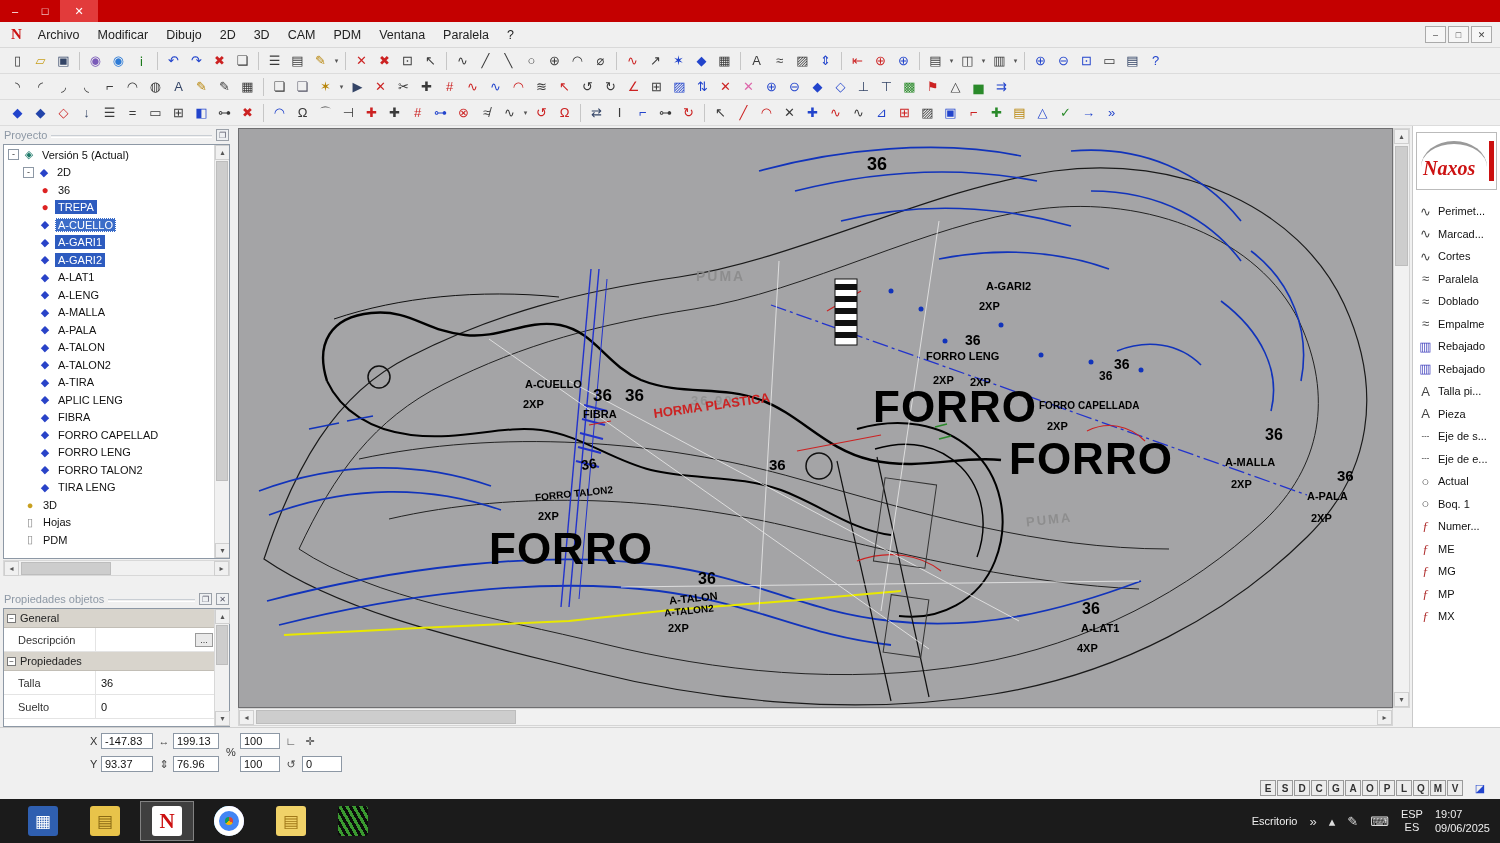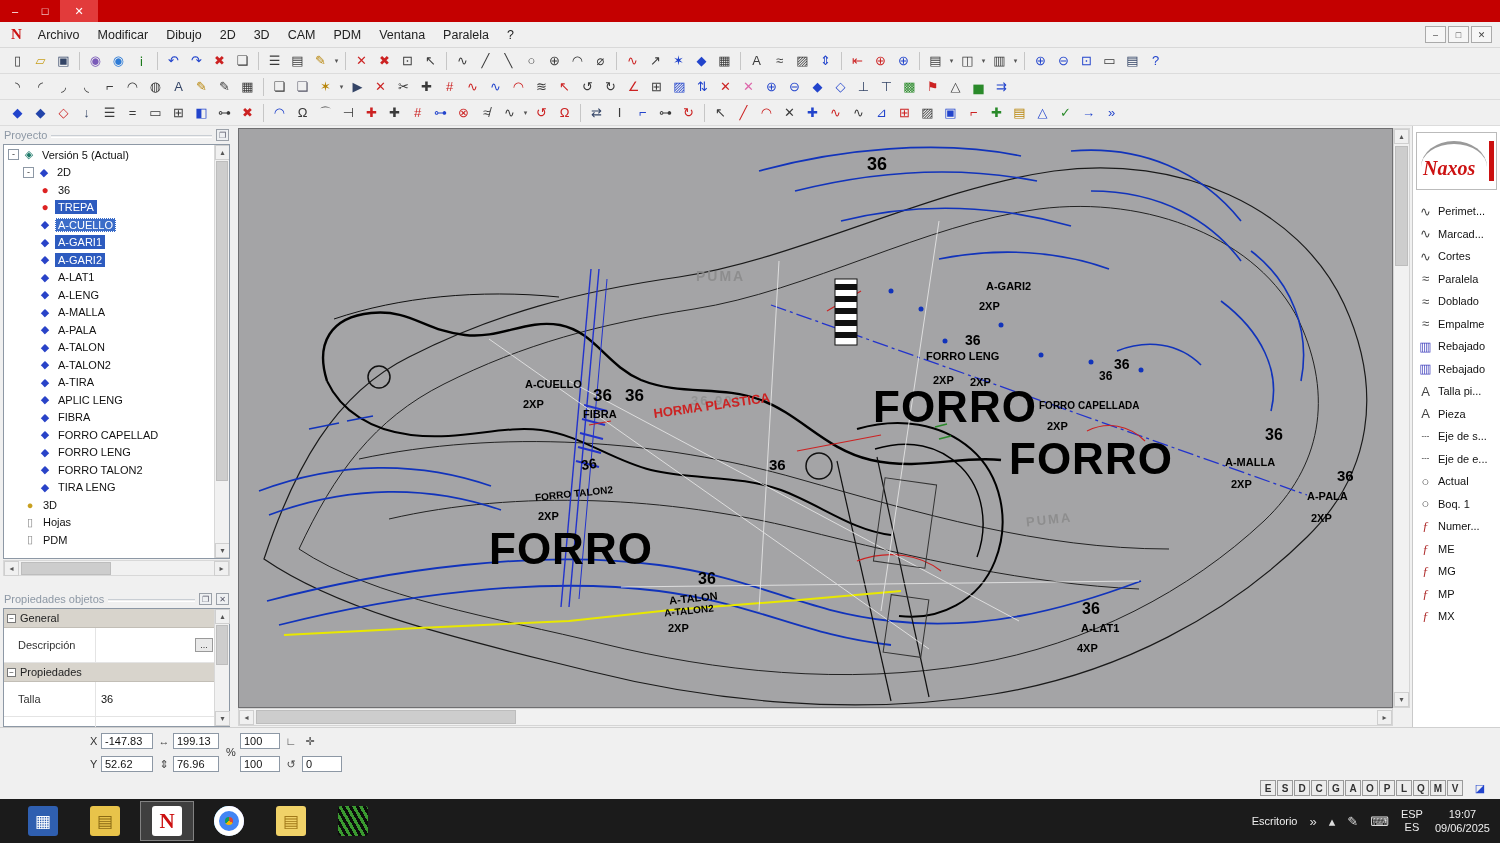--- a/index.html
+++ b/index.html
@@ -47,21 +47,21 @@
   .sb-v{position:absolute;top:0;bottom:0;right:0;width:15px;background:#f1f1f1;border-left:1px solid #d8d8d8;}
   .sb-h{position:absolute;left:3px;right:3px;bottom:0;height:16px;background:#f1f1f1;border:1px solid #d8d8d8;display:flex;align-items:center;}
   .sb-btn{width:15px;height:15px;display:flex;align-items:center;justify-content:center;font-size:8px;color:#555;background:#f0f0f0;border:1px solid #cfcfcf;flex:0 0 auto;}
   .sb-thumb{background:#cdcdcd;border:1px solid #bdbdbd;}
 
   
   #props-panel{position:absolute;left:0;top:590px;width:233px;height:137px;}
   #prop-grid{position:absolute;left:3px;right:3px;top:18px;bottom:0;background:#fff;border:1px solid #8d98a5;}
   .prop-section{display:flex;align-items:center;height:19px;background:#d8d4cc;border-bottom:1px solid #c2beb6;font-size:11px;padding-left:3px;gap:4px;}
   .sec-box{width:9px;height:9px;border:1px solid #777;background:#fff;font-size:8px;line-height:7px;text-align:center;color:#333;}
-  .prop-row{display:flex;height:35px;border-bottom:1px solid #e4e4e4;font-size:11px;align-items:center;}
+  .prop-row{display:flex;height:24px;border-bottom:1px solid #e4e4e4;font-size:11px;align-items:center;}
   .prop-lbl{width:92px;padding-left:14px;color:#333;border-right:1px solid #e4e4e4;height:100%;display:flex;align-items:center;}
   .prop-val{flex:1;padding-left:5px;color:#111;display:flex;align-items:center;height:100%;}
   .dots-btn{width:18px;height:14px;border:1px solid #9a9a9a;background:#e9e9e9;font-size:9px;display:flex;align-items:center;justify-content:center;margin-right:16px;color:#333;}
 
   
   #canvas{position:absolute;left:238px;top:128px;width:1155px;height:580px;background:#a4a4a6;border:1px solid #6f6f71;overflow:hidden;}
   #canvas svg{position:absolute;left:0;top:0;}
   .cv-label{position:absolute;font-weight:bold;color:#000;white-space:nowrap;line-height:1;}
   .cv-label.big{letter-spacing:1px;}
   .cv-label.stencil{font-weight:bold;letter-spacing:2px;opacity:.85;}
@@ -98,21 +98,21 @@
   .app-calculator::before{content:"▦";background:#2f5fb0;color:#fff;}
   .app-file-explorer::before{content:"▤";background:#e8c34a;color:#8a6a14;}
   .app-naxos::before{content:"N";background:#fff;color:#c11;font-family:"Liberation Serif",serif;font-weight:bold;font-size:21px;}
   .app-chrome::before{background:conic-gradient(#db4437 0 33%,#f4b400 0 66%,#0f9d58 0 100%);border-radius:50%;box-shadow:inset 0 0 0 5px #fff,inset 0 0 0 11px #4285f4;}
   .app-folder::before{content:"▤";background:#f0d268;color:#a07818;}
   .app-green-app::before{background:#0c0c0c;background-image:repeating-linear-gradient(60deg,transparent 0 3px,#3a9a30 3px 6px);}
   .tb-app.active{background:rgba(255,255,255,.16);border:1px solid rgba(255,255,255,.35);}
   #taskbar-right{margin-left:auto;display:flex;align-items:center;gap:12px;padding-right:10px;font-size:11px;}
   .tb-ic{color:#ddd;font-size:13px;}
   .tb-2line{text-align:center;line-height:13px;}
-  .tb-clock{text-align:center;line-height:14px;}
+  .tb-clock{text-align:left;line-height:14px;}
 </style>
 </head>
 <body>
 
 <div id="screen">
 
   <div class="titlebar">
     <span class="win-btn">–</span>
     <span class="win-btn">□</span>
     <span class="win-btn close">✕</span>
@@ -677,21 +677,21 @@
         </div>
       </div>
   </div>
 
   <div id="coordbar">
     <span class="coord-lbl" style="left:90px;top:7px;">X</span>
     <span class="coord-field" style="left:101px;top:5px;width:52px;">-147.83</span>
     <span class="coord-ic" style="left:156px;top:5px;">↔</span>
     <span class="coord-field" style="left:173px;top:5px;width:46px;">199.13</span>
     <span class="coord-lbl" style="left:90px;top:30px;">Y</span>
-    <span class="coord-field" style="left:101px;top:28px;width:52px;">52.62</span>
+    <span class="coord-field" style="left:101px;top:28px;width:52px;">93.37</span>
     <span class="coord-ic" style="left:156px;top:28px;">⇕</span>
     <span class="coord-field" style="left:173px;top:28px;width:46px;">76.96</span>
     <span class="coord-lbl" style="left:226px;top:18px;">%</span>
     <span class="coord-field" style="left:240px;top:5px;width:40px;">100</span>
     <span class="coord-ic" style="left:283px;top:5px;">∟</span>
     <span class="coord-ic" style="left:302px;top:5px;">✛</span>
     <span class="coord-field" style="left:240px;top:28px;width:40px;">100</span>
     <span class="coord-ic" style="left:283px;top:28px;">↺</span>
     <span class="coord-field" style="left:302px;top:28px;width:40px;">0</span>
   </div>

